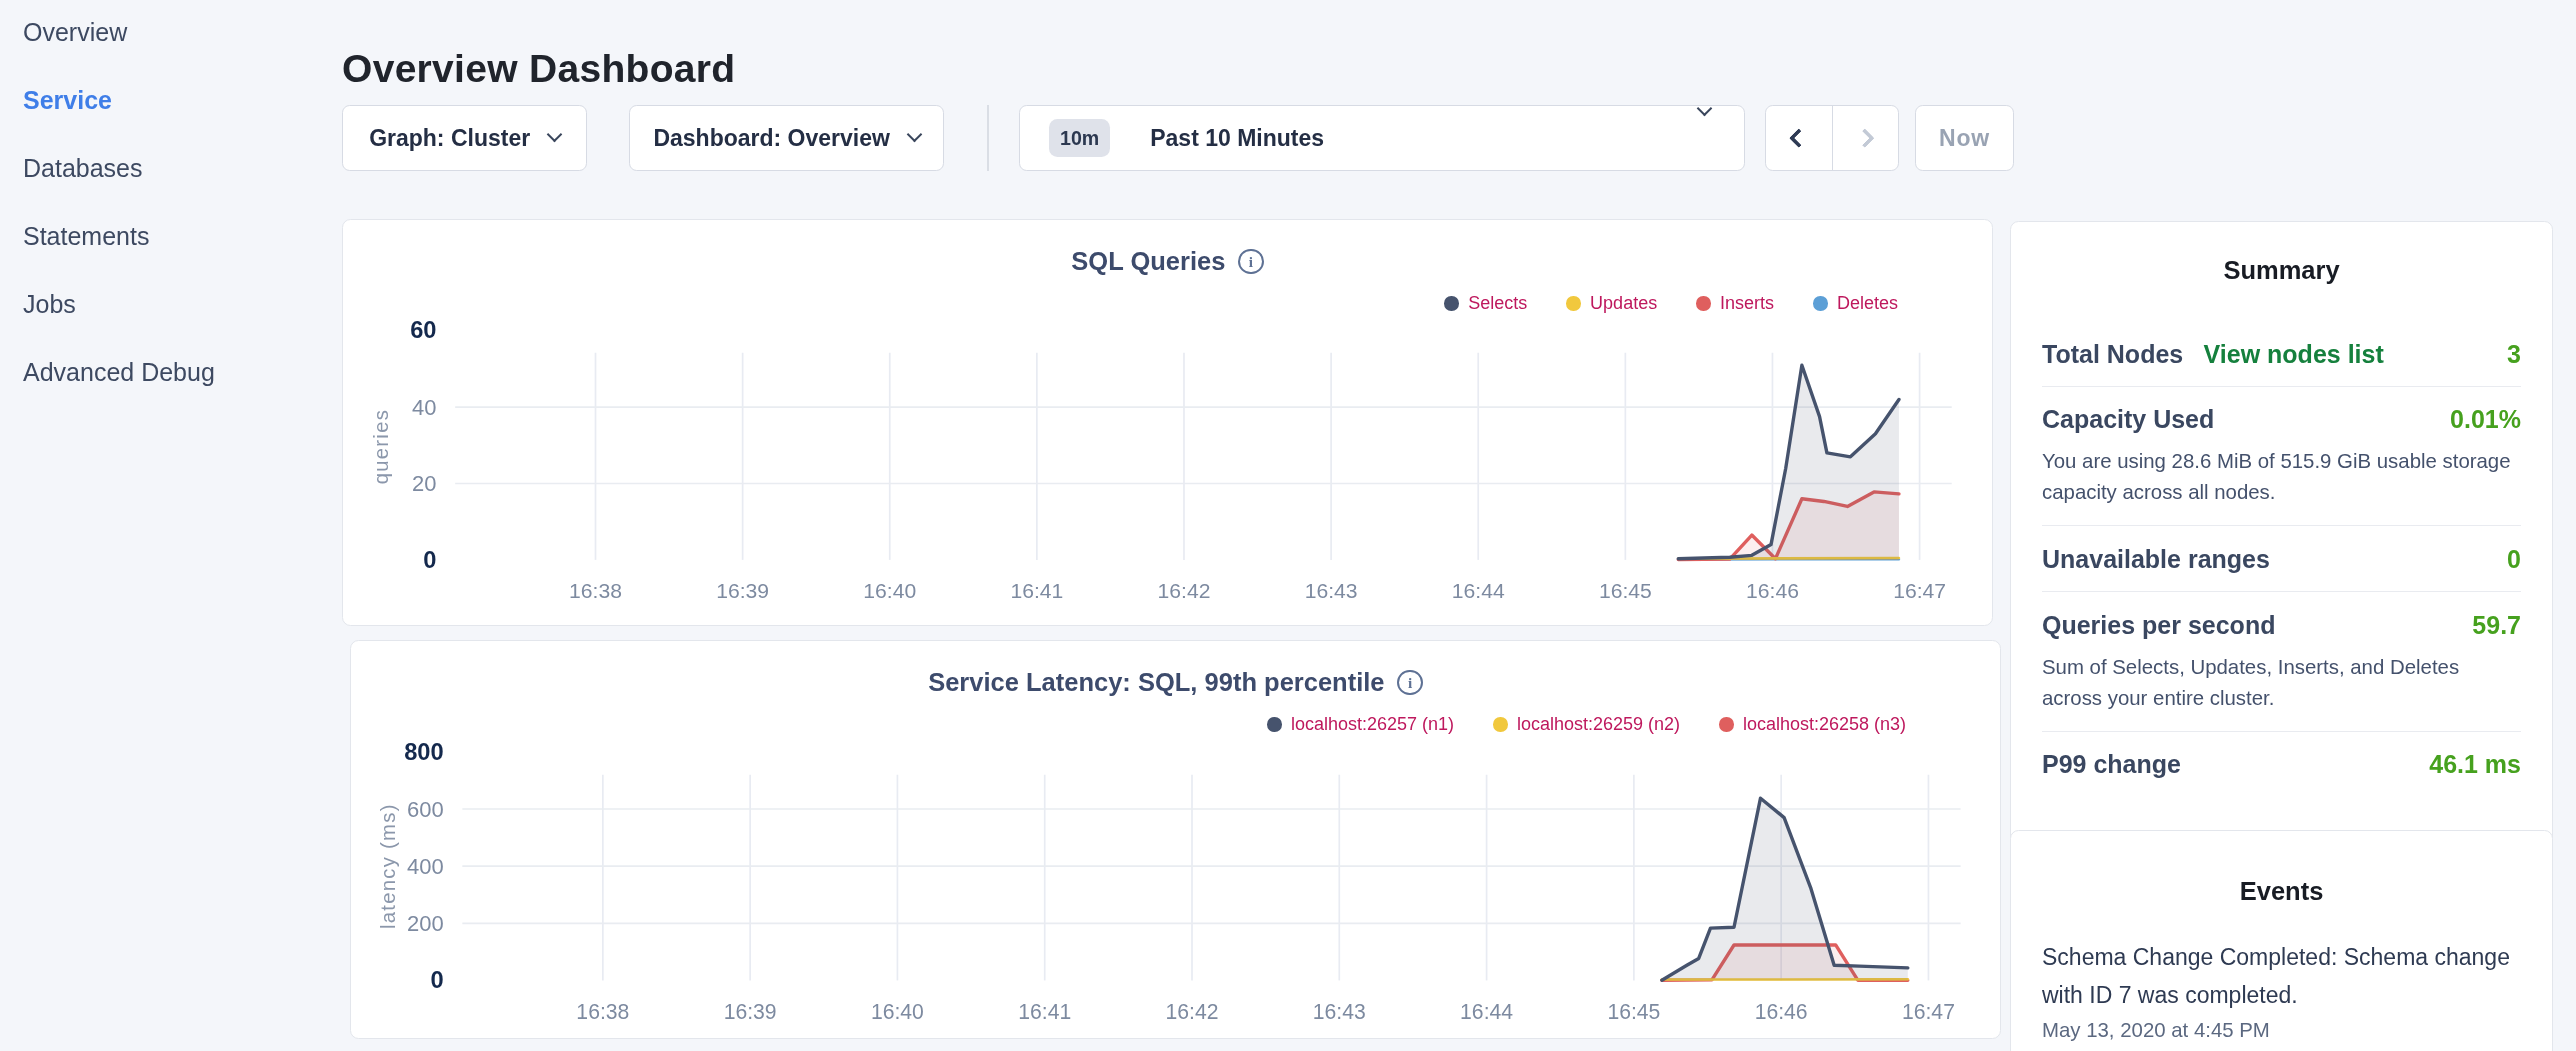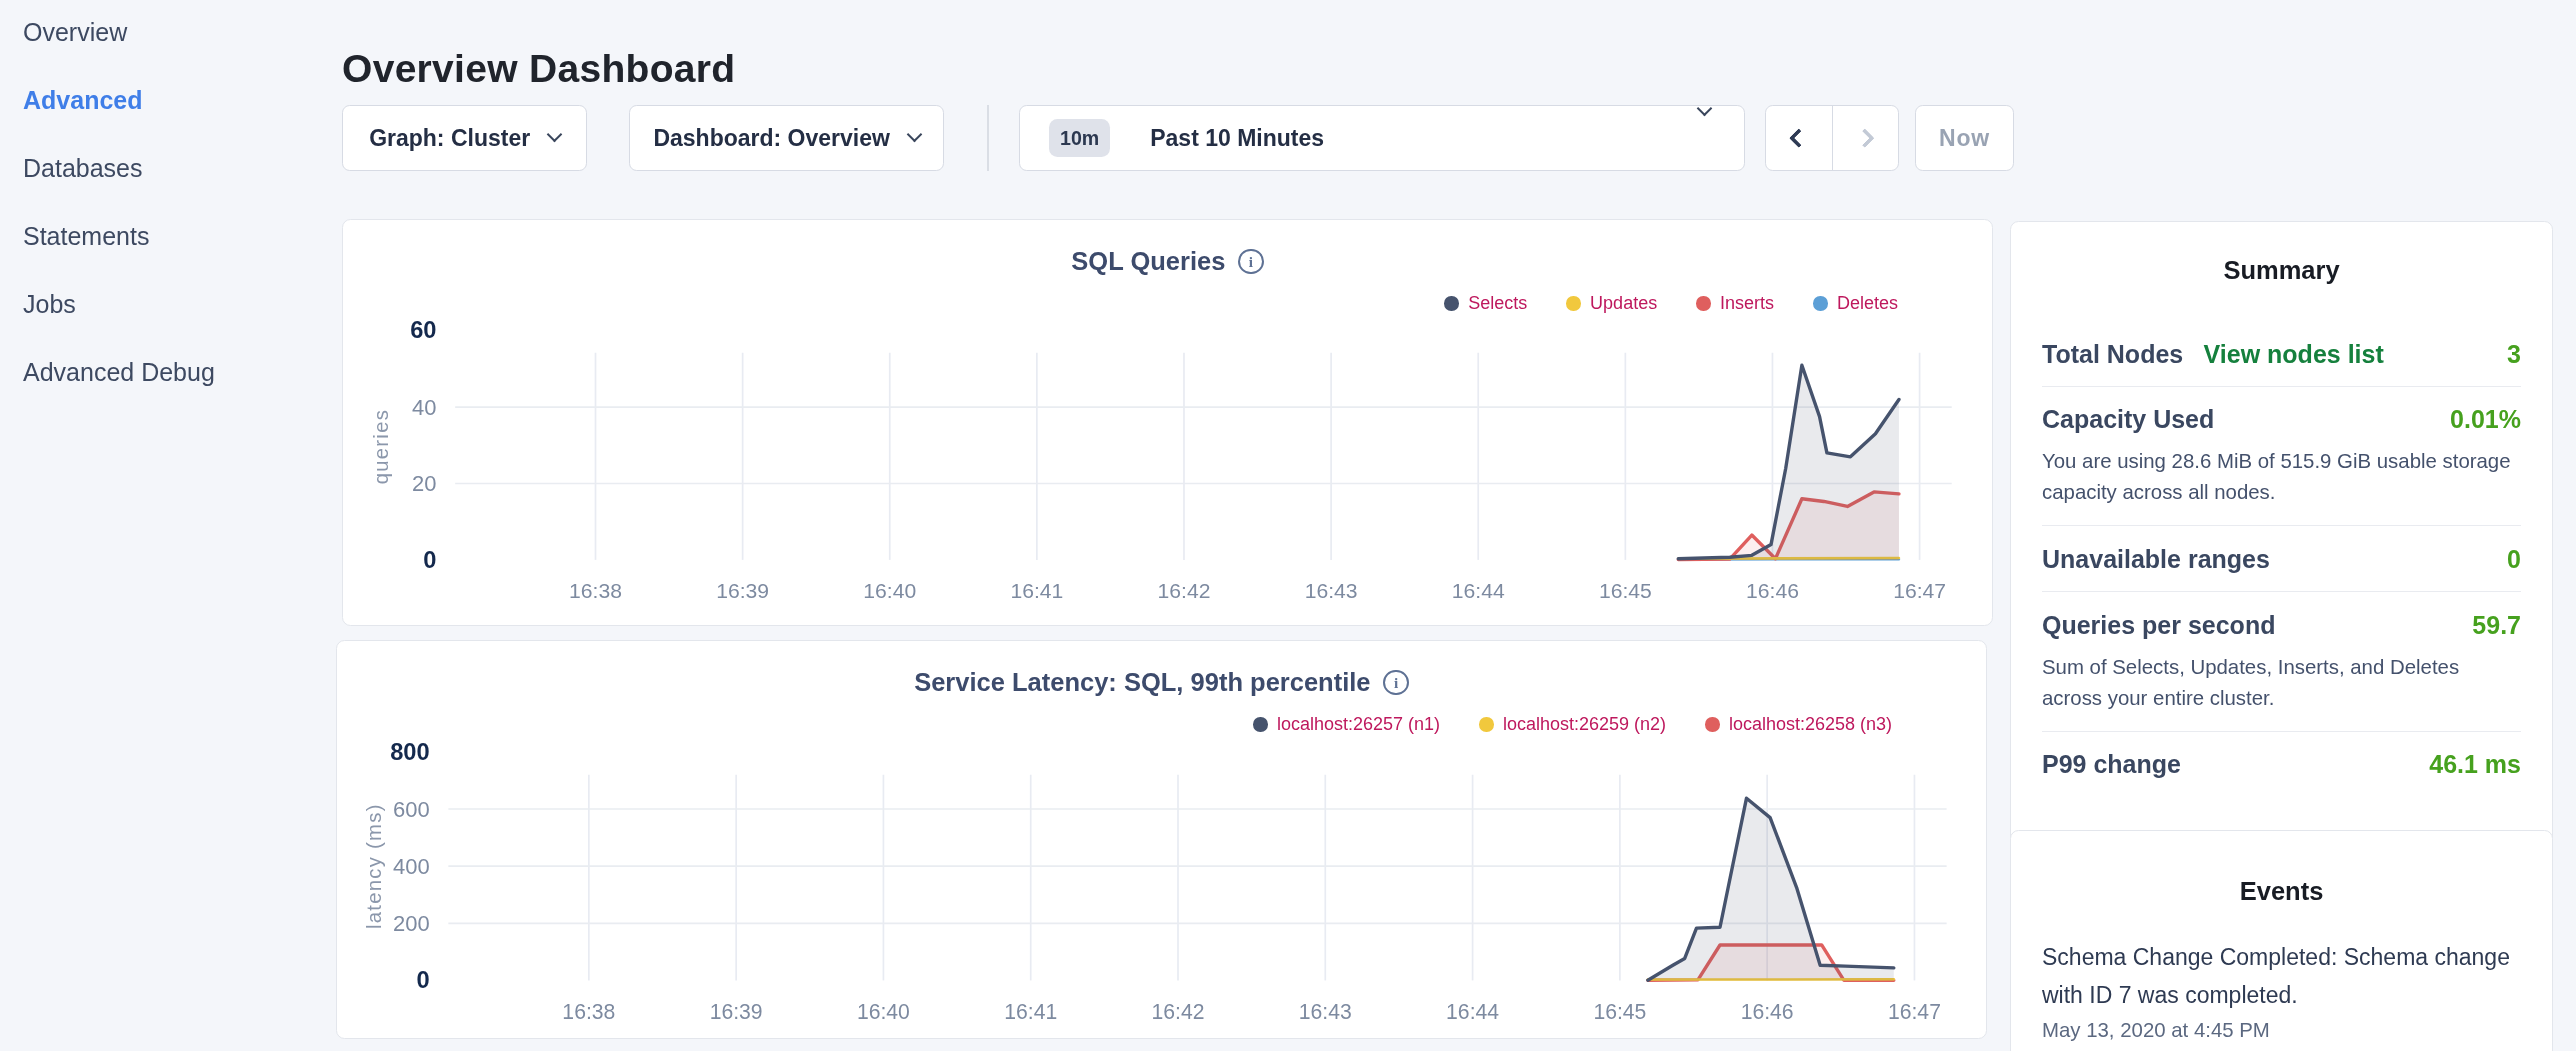--- a/index.html
+++ b/index.html
@@ -33,21 +33,21 @@
   #pager .half + .half { border-left:1.7px solid #d7dbe4; }
   .arrow-left { width:13.6px; height:13.6px; border-left:4.3px solid #2f3b55;
     border-bottom:4.3px solid #2f3b55; transform:rotate(45deg); border-radius:1.7px; }
   .arrow-right { width:13.6px; height:13.6px; border-right:4.3px solid #c3cad6;
     border-top:4.3px solid #c3cad6; transform:rotate(45deg); border-radius:1.7px; }
   #now-btn { left:1915px; width:99px; color:#99a3b3; letter-spacing:0.9px; }
 
   
   .card { position:absolute; background:#fff; border:1.7px solid #e3e6ec; border-radius:8.5px; }
   #chart-card-0 { left:342px; top:219px; width:1651px; height:407px; }
-  #chart-card-1 { left:336px; top:640px; width:1651px; height:399px; }
+  #chart-card-1 { left:350px; top:640px; width:1651px; height:399px; }
   #summary-card { left:2010px; top:221px; width:543px; height:657px; }
   #events-card  { left:2010px; top:830px; width:543px; height:264px; }
 
   .chart-title { position:absolute; top:27px; left:0; right:0; display:flex;
     justify-content:center; align-items:center; font-weight:700; font-size:25.5px; color:#3d4b6c; }
   .info-icon { width:25.5px; height:25.5px; border:2.1px solid #5e7194; border-radius:50%;
     color:#5e7194; font-size:15.3px; font-weight:700; display:inline-flex; align-items:center;
     justify-content:center; margin-left:12.8px; font-family:"Liberation Serif","DejaVu Serif",serif; }
   .legend { position:absolute; top:73px; right:94px; display:flex; gap:39px; }
   .legend-item { display:flex; align-items:center; gap:9.4px; font-size:18px; color:#be185d; white-space:nowrap; }
@@ -76,21 +76,21 @@
   #events-card .panel-title { margin-top:46px; }
   #events-list { margin:32px 31px 0; }
   .etext { margin:0; font-size:23px; line-height:38px; color:#2e3a52; }
   .etime { margin-top:5.1px; font-size:20.4px; color:#5b6880; }
 </style>
 </head>
 <body>
 
 <nav id="sidebar">
     <div class="nav-item">Overview</div>
-    <div class="nav-item active">Advanced</div>
+    <div class="nav-item active">Service</div>
     <div class="nav-item">Databases</div>
     <div class="nav-item">Statements</div>
     <div class="nav-item">Jobs</div>
     <div class="nav-item">Advanced Debug</div>
   </nav>
 
 <h1 id="page-title">Overview Dashboard</h1>
 
 <div class="btn" id="dd-graph">
   <span>Graph: Cluster</span>

